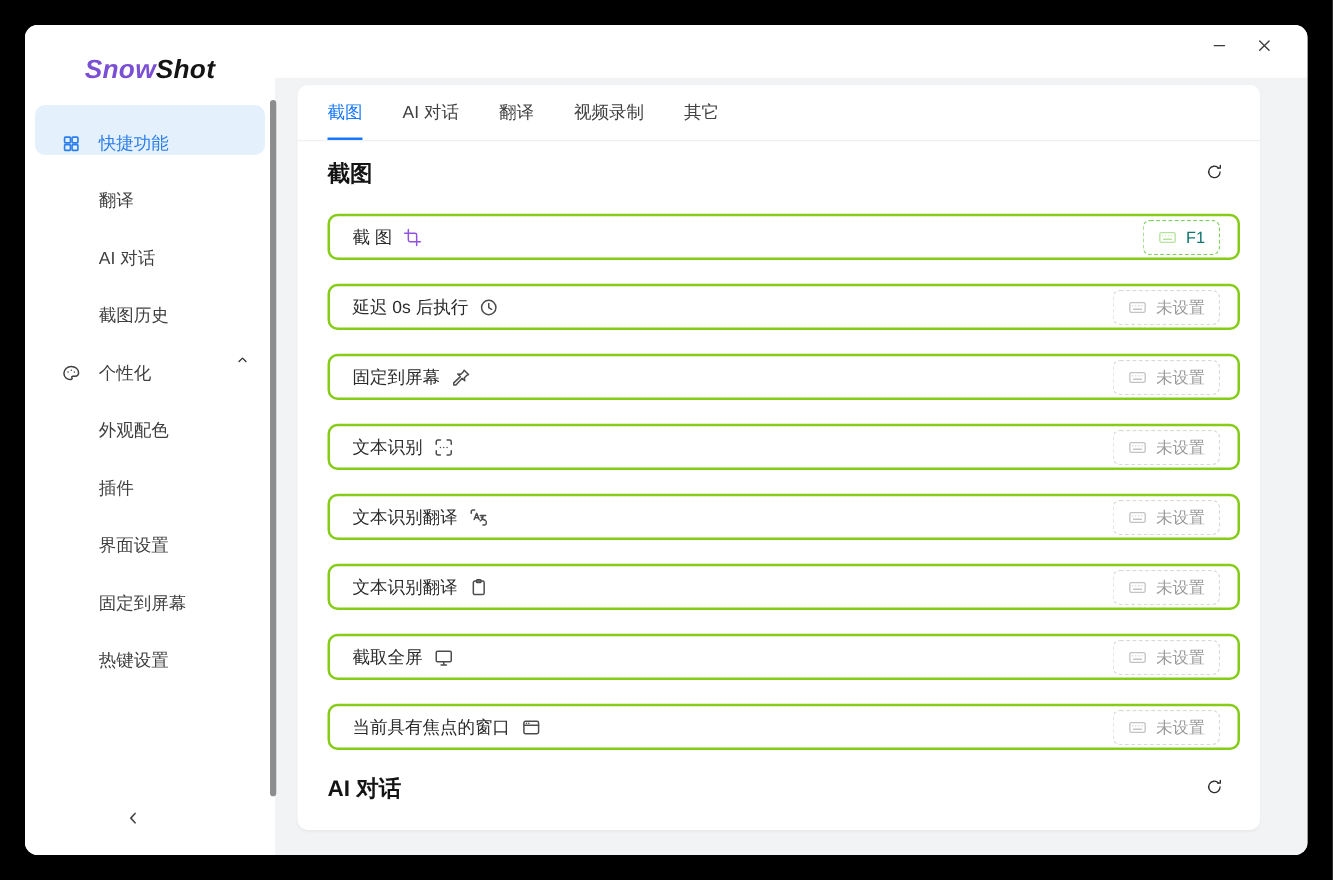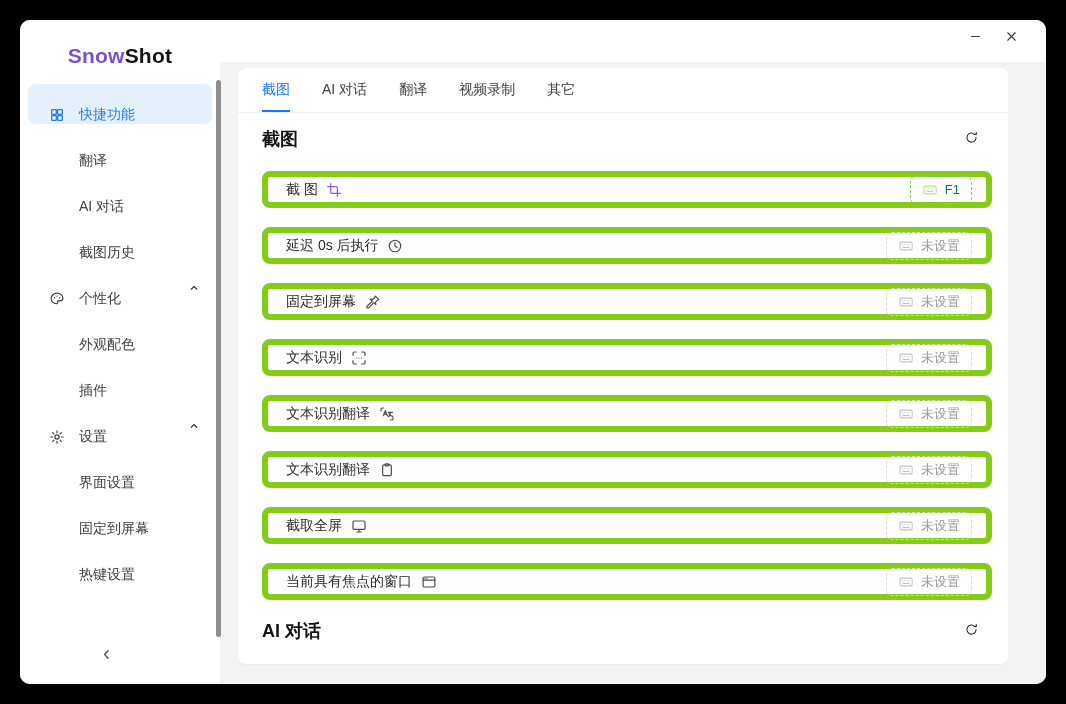--- a/index.html
+++ b/index.html
@@ -14,21 +14,21 @@
   
   .titlebar { position:absolute; left:200px; top:0; right:0; height:42px; background:#fff; z-index:5; }
   .win-btn { position:absolute; top:9px; width:26px; height:24px; border:none; background:transparent;
              display:flex; align-items:center; justify-content:center; color:#3a3a3a; cursor:pointer; }
   .win-btn svg { width:15px; height:15px; }
   .btn-min { right:52px; }
   .btn-close { right:16px; }
 
   
   .sidebar { position:absolute; left:0; top:0; width:200px; height:664px; background:#fff; z-index:6; }
-  .logo { padding:24px 0 10px 0; text-align:center; font-size:21px; font-weight:700; letter-spacing:.2px; }
+  .logo { padding:24px 0 10px 0; text-align:center; font-size:21px; font-style:italic; font-weight:700; letter-spacing:.2px; }
   .logo .p1 { color:#7b4fd4; }
   .logo .p2 { color:#141414; }
   .side-menu { padding:6px 0 0 0; }
   .side-item { display:flex; align-items:flex-end; height:40px; margin:0 8px 6px 8px;
                border-radius:8px; font-size:14px; color:#3f3f3f; cursor:pointer; position:relative; }
   .side-item .mi { width:18px; height:18px; margin-left:20px; margin-right:13px; display:flex; align-items:center; justify-content:center; color:#3f3f3f; }
   .side-item .mi svg { width:16px; height:16px; }
   .side-item.child { padding-left:51px; }
   .side-item.active { background:#e4f1fd; color:#2b7de9; }
   .side-item.active .mi { color:#2b7de9; }
@@ -51,21 +51,21 @@
   .tab.active { color:#1677ff; border-bottom-color:#1677ff; }
 
   .sec-head { display:flex; align-items:center; justify-content:space-between;
               margin:14px 26px 20px 24px; }
   .sec-title { font-size:18px; font-weight:700; color:#141414; }
   .refresh-btn { border:none; background:transparent; color:#2a2a2a; width:22px; height:22px;
                  display:flex; align-items:center; justify-content:center; cursor:pointer; }
   .refresh-btn svg { width:15px; height:15px; }
 
   .rows { margin:0 16px 8px 24px; }
-  .hk-row { display:flex; align-items:center; height:37px; border:6px solid #84cc16; border-radius:8px;
+  .hk-row { display:flex; align-items:center; height:37px; border:2px solid #84cc16; border-radius:8px;
             margin-bottom:19px; padding:0 14px 0 18px; background:#fff; cursor:pointer; }
   .hk-label { font-size:14px; color:#2b2b2b; }
   .hk-icon { margin-left:8px; width:17px; height:17px; color:#4c4c4c; display:flex; align-items:center; justify-content:center; }
   .hk-icon svg { width:16px; height:16px; }
   .hk-badge { margin-left:auto; height:28px; display:flex; align-items:center; gap:7px;
               padding:0 11px; border-radius:6px; border:1px dashed #d9d9d9; font-size:13px; color:#9a9a9a; }
   .hk-badge .kb { width:16px; height:16px; color:#c3c3c3; display:flex; }
   .hk-badge .kb svg { width:16px; height:16px; }
   .hk-badge.set { border-color:#7ece5f; color:#0f766e; }
   .hk-badge.set .kb { color:#b5e39c; }
@@ -319,34 +319,20 @@
                 <polyline points="6.5 14.5 12 9 17.5 14.5"></polyline>
               </svg>
             </span>
           </div>
           <div class="side-item child">
             <span>外观配色</span>
           </div>
           <div class="side-item child">
             <span>插件</span>
           </div>
-          <div class="side-item parent">
-            <span class="mi">
-              <svg viewBox="0 0 24 24" width="100%" height="100%" fill="none" stroke="currentColor" stroke-width="1.8" stroke-linecap="round" stroke-linejoin="round">
-                <circle cx="12" cy="12" r="3.1"></circle>
-                <path d="M12 2.8v2.7M12 18.5v2.7M2.8 12h2.7M18.5 12h2.7M5.5 5.5l1.9 1.9M16.6 16.6l1.9 1.9M5.5 18.5l1.9-1.9M16.6 7.4l1.9-1.9"></path>
-              </svg>
-            </span>
-            <span>设置</span>
-            <span class="chev">
-              <svg viewBox="0 0 24 24" width="100%" height="100%" fill="none" stroke="currentColor" stroke-width="2.2" stroke-linecap="round" stroke-linejoin="round">
-                <polyline points="6.5 14.5 12 9 17.5 14.5"></polyline>
-              </svg>
-            </span>
-          </div>
           <div class="side-item child">
             <span>界面设置</span>
           </div>
           <div class="side-item child">
             <span>固定到屏幕</span>
           </div>
           <div class="side-item child">
             <span>热键设置</span>
           </div>
         </div>

